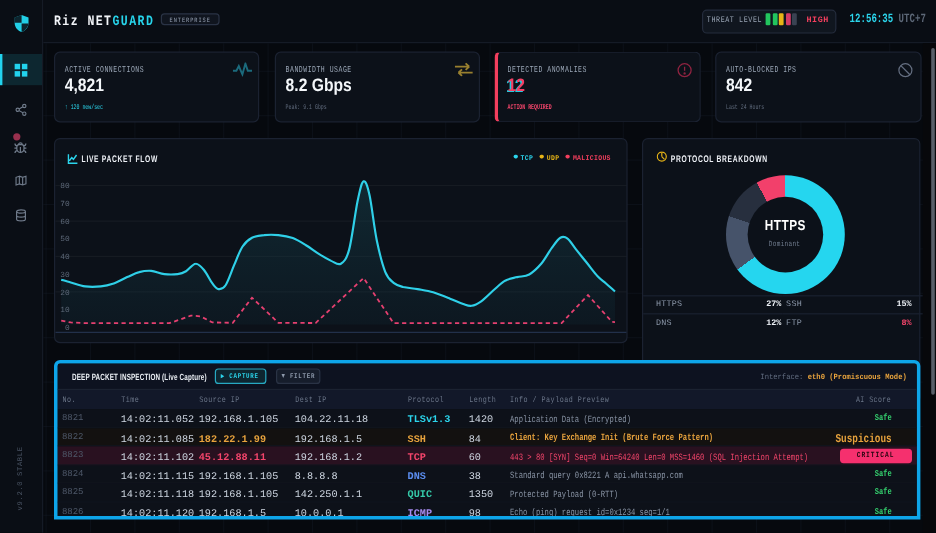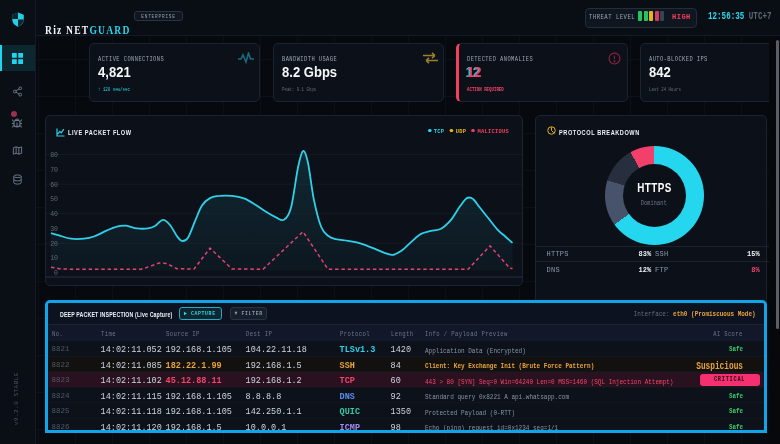--- a/index.html
+++ b/index.html
@@ -13,33 +13,33 @@
 #gridbg { left:36px; top:36px; right:0; bottom:0;
   background-image:linear-gradient(rgba(40,54,76,0.16) 1px, transparent 1px),
                    linear-gradient(90deg, rgba(40,54,76,0.16) 1px, transparent 1px);
   background-size:37px 37px; background-position:2px 23px; }
 
 #sidebar { left:0; top:0; width:36px; height:444px; background:#0a0e15; border-right:1px solid #151b26; z-index:5; }
 .navactive { position:absolute; left:0; top:45px; width:35px; height:26px; background:#0d2730; border-left:2px solid #22d3ee; }
 .vertext { position:absolute; left:13px; bottom:19px; color:#4a5464; font-size:6px; letter-spacing:0.5px; transform:rotate(180deg); writing-mode:vertical-rl; white-space:nowrap; }
 
 #topbar { left:36px; top:0; width:744px; height:36px; background:#090d14; border-bottom:1px solid #151b26; z-index:4; }
-.logo { position:absolute; left:9px; top:11px; font-family:Liberation Serif, serif; font-weight:bold; font-size:12px; letter-spacing:1.5px; color:#f2f5f9; white-space:nowrap;margin-top:12px; }
+.logo { position:absolute; left:9px; top:11px; font-family:Liberation Mono, monospace; font-weight:bold; font-size:12px; letter-spacing:1.5px; color:#f2f5f9; white-space:nowrap; }
 .logo .cy { color:#27d5ec; }
 .entbadge { position:absolute; left:98px; top:11px; width:49px; height:10px; border:1px solid #2a3345; border-radius:3px; color:#97a2b4; font-size:5.5px; letter-spacing:1px; text-align:center; line-height:9px; background:#10151f; }
 .threat { position:absolute; left:549px; top:8px; width:112px; height:20px; background:#10161f; border:1px solid #242c3c; border-radius:4px; }
 .tlabel { position:absolute; left:3px; top:4px; font-size:7px; color:#9aa5b5; letter-spacing:0.6px; }
 .tbars { position:absolute; left:52px; top:2px; }
 .tbar { display:inline-block; width:4px; height:10px; border-radius:1px; margin-right:1.5px; vertical-align:top; }
 .thigh { position:absolute; left:86px; top:4px; font-size:7px; font-weight:bold; color:#f43f5e; letter-spacing:0.5px; }
 .clock { position:absolute; left:672px; top:10px; width:100px; font-size:10.5px; font-weight:bold; color:#2bd5ec; white-space:nowrap; }
 .clock .tz { color:#5d6878; font-weight:bold; }
 
 .card { position:absolute; background:#0c1119; border:1px solid #1b2231; border-radius:5px; }
-.scard { top:43px; width:171.5px; height:59px;margin-left:44px; }
+.scard { top:43px; width:171.5px; height:59px; }
 .slabel { position:absolute; left:8px; top:11px; font-size:7.5px; color:#9aa6b6; letter-spacing:0.6px; }
 .sval { position:absolute; left:8px; top:20px; font-family:"Liberation Sans",sans-serif; font-weight:bold; font-size:15px; color:#f4f7fa; line-height:15px; transform:scaleX(0.87); transform-origin:left center; }
 .ssub { position:absolute; left:8px; top:41.5px; font-size:6px; color:#626d7f; }
 .sicon { position:absolute; right:5.5px; top:8px; }
 
 #chartcard { left:44.6px; top:115px; width:478.5px; height:171px; overflow:hidden;padding-left:40px; }
 #protocard { left:534.6px; top:115px; width:232.4px; height:221px; }
 .ctitle { position:absolute; font-family:"Liberation Sans",sans-serif; font-weight:bold; font-size:8px; letter-spacing:0.8px; color:#eef1f6; white-space:nowrap; }
 .ctitle .cond { transform:scaleX(0.7); }
 .legend { position:absolute; right:13px; top:12px; font-size:6px; letter-spacing:0.3px; white-space:nowrap; }
@@ -212,21 +212,21 @@
   <div class="ctitle" style="left:23px;top:12px"><span class="cond">PROTOCOL BREAKDOWN</span></div>
   <div class="donut">
     <div class="hole"></div>
     <div class="dcenter">HTTPS</div>
     <div class="dsub"><span class="condc" style="transform:scaleX(0.78)">Dominant</span></div>
   </div>
   <div class="plegend">
     <div class="plrow">
       <div class="plcell l">
           <span class="k">HTTPS</span>
-          <span class="v">83%</span>
+          <span class="v">27%</span>
         </div>
       <div class="plcell r">
           <span class="k">SSH</span>
           <span class="v">15%</span>
         </div>
     </div>
     <div class="plrow">
       <div class="plcell l">
           <span class="k">DNS</span>
           <span class="v">12%</span>
@@ -285,21 +285,21 @@
     <span class="tc c5 tw">60</span>
     <span class="tc c6" style="color:#f4456b;font-weight:normal;font-size:8px;top:4.5px"><span class="cond" style="transform:scaleX(0.75)">443 &gt; 80 [SYN] Seq=0 Win=64240 Len=0 MSS=1460 (SQL Injection Attempt)</span></span>
     <span class="crit"><span class="condc">CRITICAL</span></span>
     </div>
   <div class="trow" style="top:84.5px;background:#0d1119">
     <span class="tc c0 num" style="font-size:7.5px">8824</span>
     <span class="tc c1 tw">14:02:11.115</span>
     <span class="tc c2" style="color:#cdd5e0">192.168.1.105</span>
     <span class="tc c3 tw">8.8.8.8</span>
     <span class="tc c4" style="color:#5b8def;font-weight:bold">DNS</span>
-    <span class="tc c5 tw">92</span>
+    <span class="tc c5 tw">38</span>
     <span class="tc c6" style="color:#8a95a6;font-size:8px;top:4.5px"><span class="cond" style="transform:scaleX(0.75)">Standard query 0x8221 A api.whatsapp.com</span></span>
     <span class="tc c7 safe"><span class="condr">Safe</span></span>
     </div>
   <div class="trow" style="top:100.0px;background:#0d1119">
     <span class="tc c0 num" style="font-size:7.5px">8825</span>
     <span class="tc c1 tw">14:02:11.118</span>
     <span class="tc c2" style="color:#cdd5e0">192.168.1.105</span>
     <span class="tc c3 tw">142.250.1.1</span>
     <span class="tc c4" style="color:#35c9a8;font-weight:bold">QUIC</span>
     <span class="tc c5 tw">1350</span>

